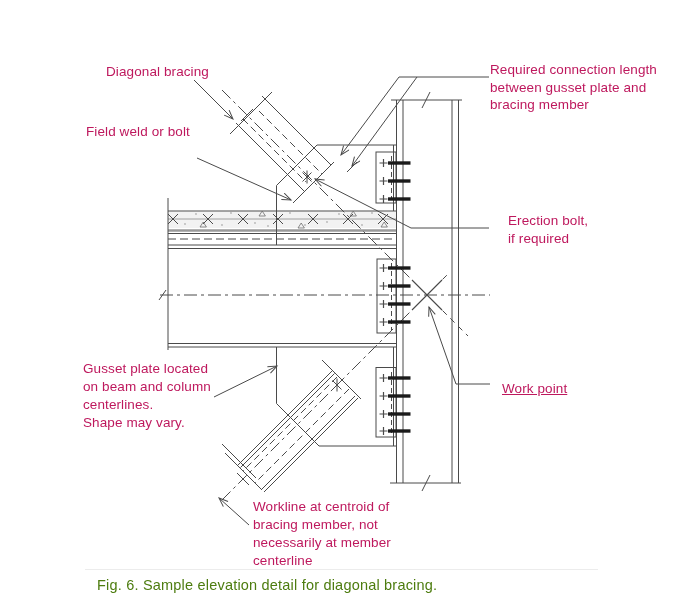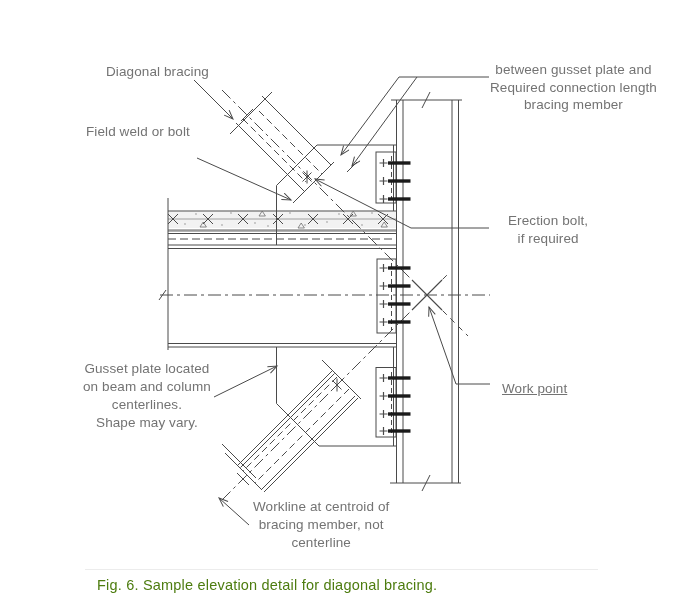--- a/index.html
+++ b/index.html
@@ -2,22 +2,22 @@
 <html><head>
 <meta charset="utf-8">
 <style>
   html,body{margin:0;padding:0;background:#ffffff;}
   #stage{
     position:relative;width:683px;height:613px;background:#ffffff;overflow:hidden;
     font-family:"Liberation Sans", sans-serif;
   }
   #drawing{position:absolute;left:0;top:0;}
   .lbl{
-    position:absolute;color:#737373;font-size:13.5px;line-height:17.5px;
-    white-space:nowrap;letter-spacing:0.1px;text-align:center;
+    position:absolute;color:#be185d;font-size:13.5px;line-height:17.5px;
+    white-space:nowrap;letter-spacing:0.1px;
   }
   .lbl span{display:block;}
   .caption{
     position:absolute;left:97px;top:577px;color:#4d7c0f;font-size:14.5px;
     letter-spacing:0.2px;white-space:nowrap;
   }
   .rule{position:absolute;left:85px;top:569px;width:513px;height:1px;background:#ececec;}
 </style>
 </head>
 <body>
@@ -211,22 +211,22 @@
 
   <div class="lbl" style="left:106px;top:63px;">
     <span>Diagonal bracing</span>
   </div>
 
   <div class="lbl" style="left:86px;top:123px;">
     <span>Field weld or bolt</span>
   </div>
 
   <div class="lbl" style="left:490px;top:61px;">
+    <span>Required connection length</span>
     <span>between gusset plate and</span>
-    <span>Required connection length</span>
     <span>bracing member</span>
   </div>
 
   <div class="lbl" style="left:508px;top:212px;">
     <span>Erection bolt,</span>
     <span>if required</span>
   </div>
 
   <div class="lbl" style="left:502px;top:380px;text-decoration:underline;">
     <span>Work point</span>
@@ -235,18 +235,19 @@
   <div class="lbl" style="left:83px;top:360px;line-height:18px;">
     <span>Gusset plate located</span>
     <span>on beam and column</span>
     <span>centerlines.</span>
     <span>Shape may vary.</span>
   </div>
 
   <div class="lbl" style="left:253px;top:498px;line-height:18px;">
     <span>Workline at centroid of</span>
     <span>bracing member, not</span>
+    <span>necessarily at member</span>
     <span>centerline</span>
   </div>
 
   <div class="rule"></div>
   <div class="caption">Fig. 6. Sample elevation detail for diagonal bracing.</div>
 </div>
 
 </body></html>

